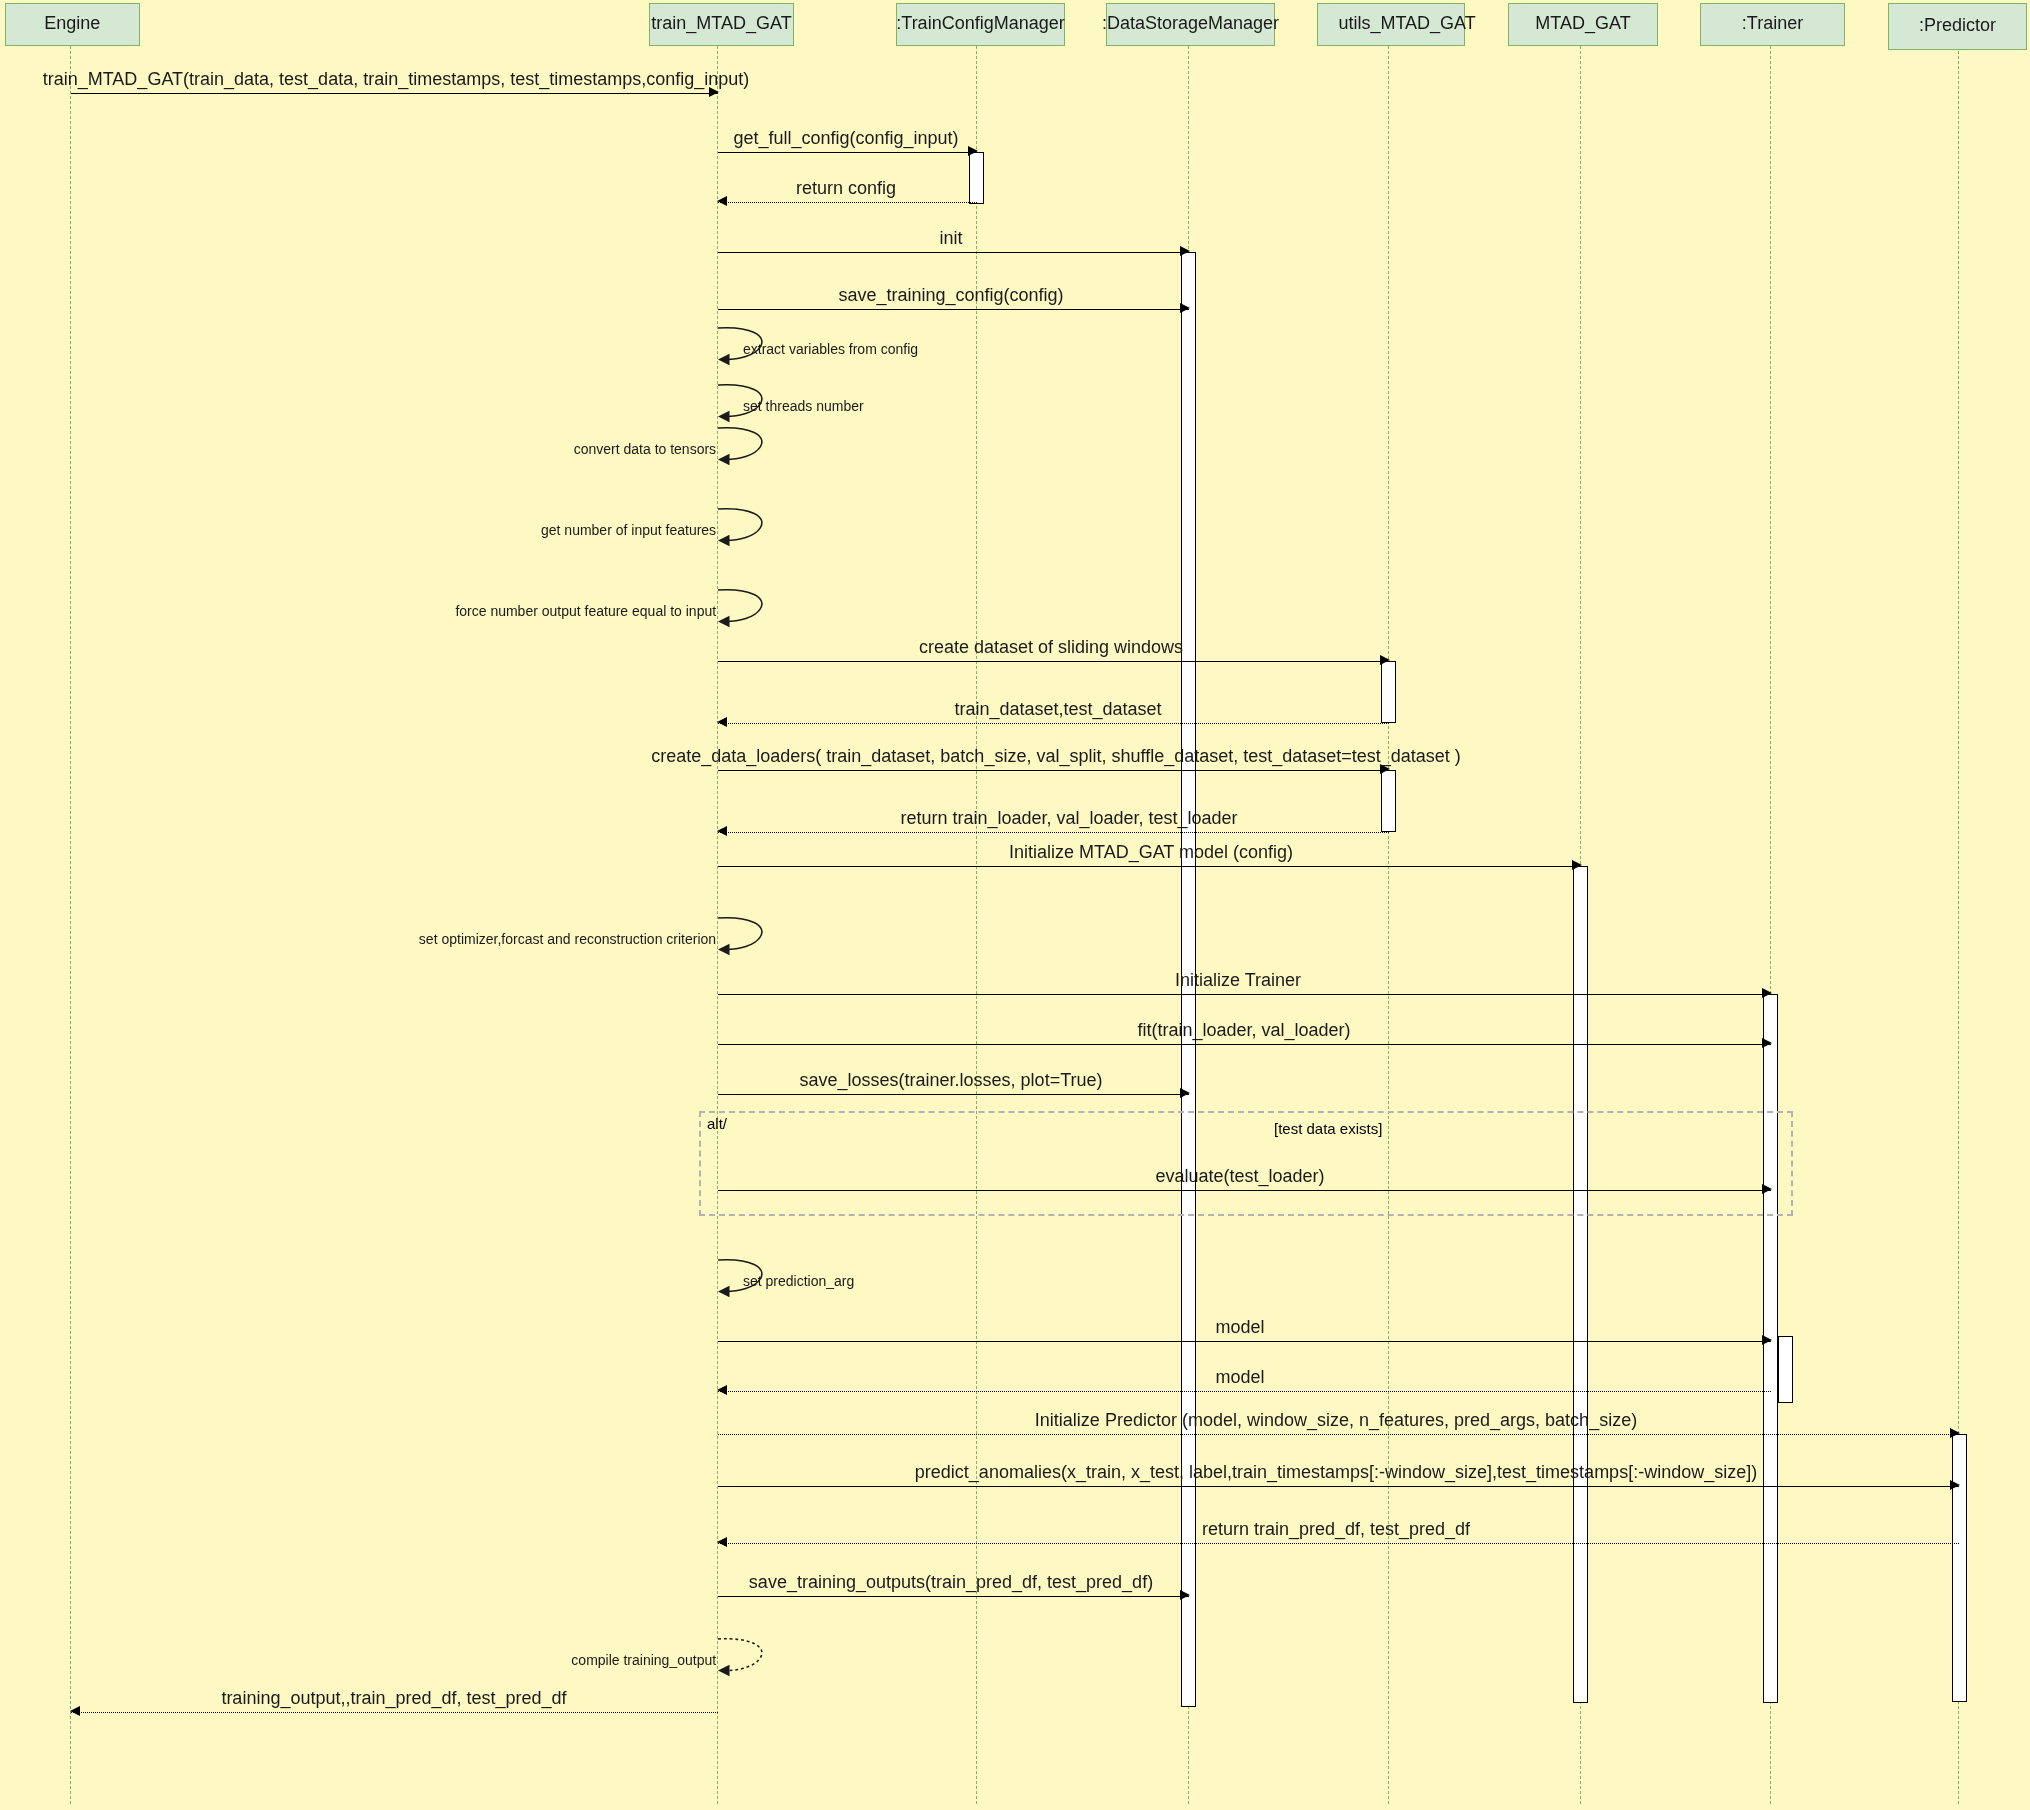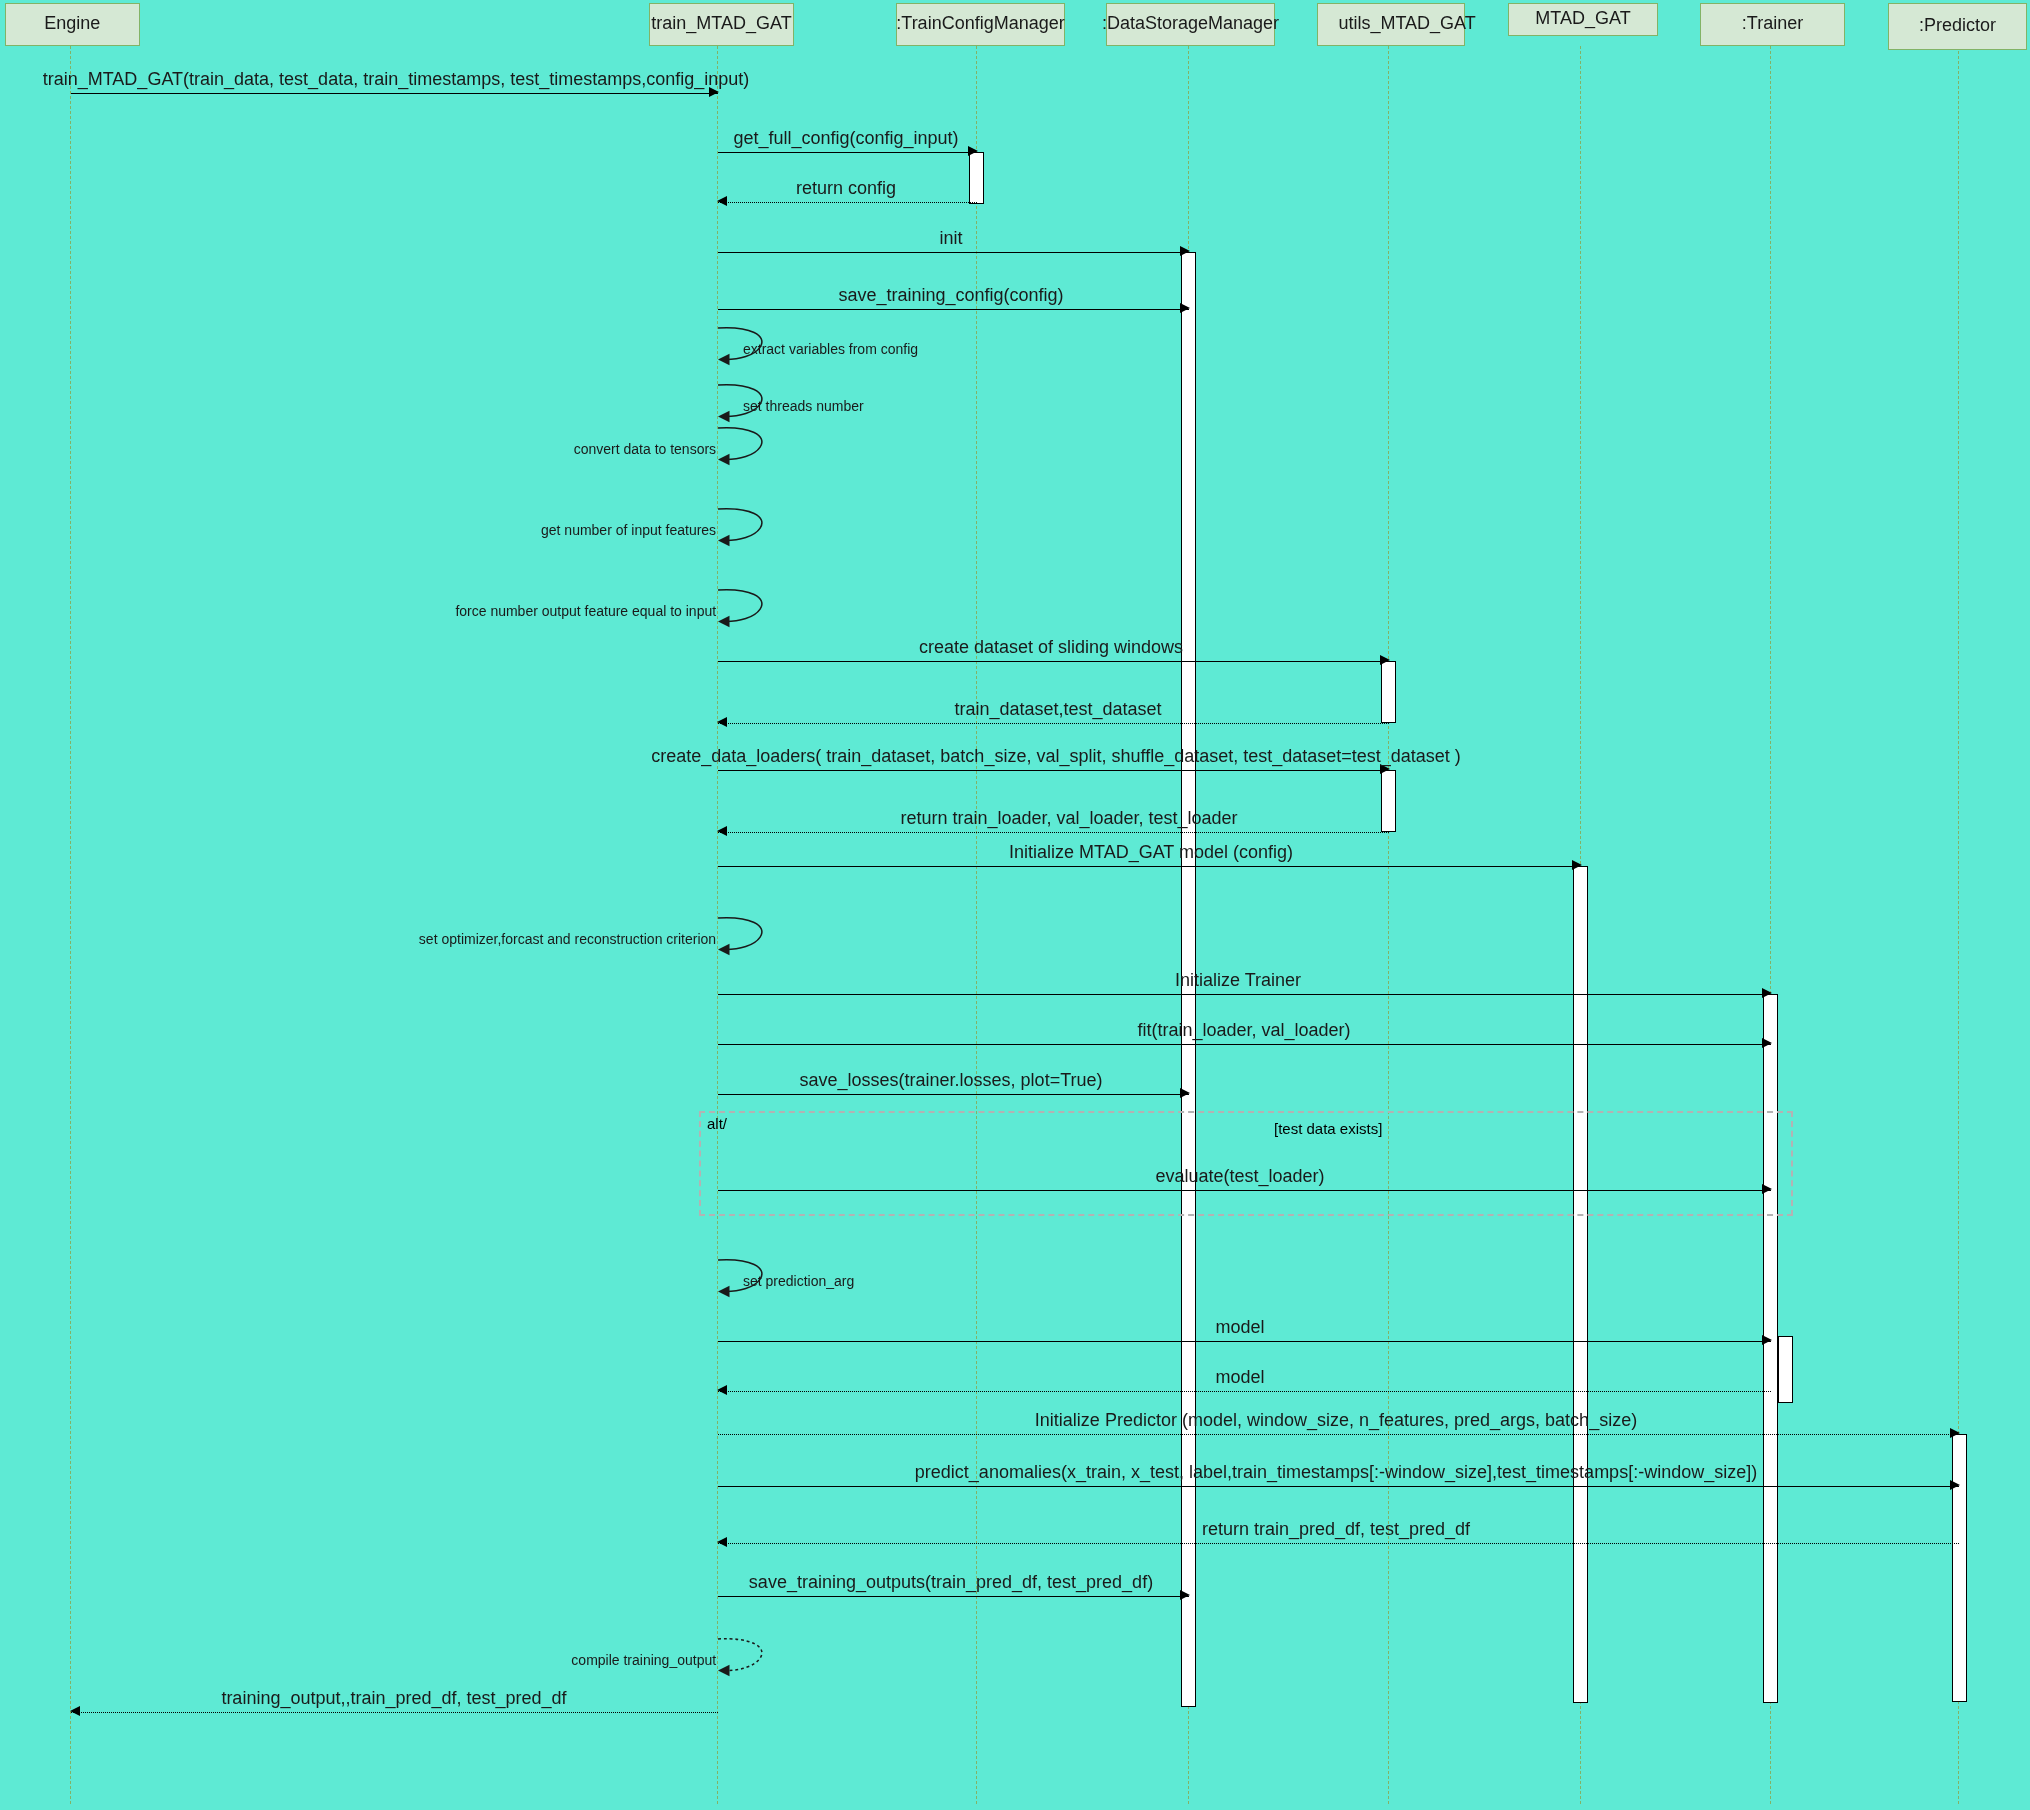--- a/index.html
+++ b/index.html
@@ -1,18 +1,18 @@
 <!DOCTYPE html>
 <html style="font-size:15px"><head>
 <meta charset="utf-8">
 <title>Sequence Diagram</title>
 <style>
   html,body{margin:0;padding:0;background:#ffffff;}
   body{font-family:"Liberation Sans",sans-serif;}
-  #canvas{position:relative;width:2031px;height:1811px;background:#5eead4;overflow:hidden;}
+  #canvas{position:relative;width:2031px;height:1811px;background:#fef9c3;overflow:hidden;}
 
   .participant{
     position:absolute;
     box-sizing:border-box;
     background:#d5e8d4;
     border:1.4px solid #82b366;
     display:flex;align-items:center;justify-content:center;
     font-size:18px;color:#1a1a1a;
     text-align:center;
     line-height:1.1;
@@ -87,21 +87,21 @@
     </div>
     <div class="lifeline" style="left: 1188px; top: 46px; height: 1758px;"></div>
     <div class="participant" style="left: 1106px; top: 2.9px; width: 169px; height: 43px;">
       <span>:DataStorageManager</span>
     </div>
     <div class="lifeline" style="left: 1388px; top: 46px; height: 1758px;"></div>
     <div class="participant" style="left: 1317px; top: 2.9px; width: 148px; height: 43px; padding-left: 36px;">
       <span>utils_MTAD_GAT</span>
     </div>
     <div class="lifeline" style="left: 1580px; top: 46px; height: 1758px;"></div>
-    <div class="participant" style="left: 1508px; top: 2.9px; width: 150px; height: 33px;">
+    <div class="participant" style="left: 1508px; top: 2.9px; width: 150px; height: 43px;">
       <span>MTAD_GAT</span>
     </div>
     <div class="lifeline" style="left: 1770px; top: 46px; height: 1758px;"></div>
     <div class="participant" style="left: 1700px; top: 2.9px; width: 145px; height: 43px;">
       <span>:Trainer</span>
     </div>
     <div class="lifeline" style="left: 1958px; top: 46px; height: 1758px;"></div>
     <div class="participant" style="left: 1888px; top: 2.9px; width: 139px; height: 47px;">
       <span>:Predictor</span>
     </div>

